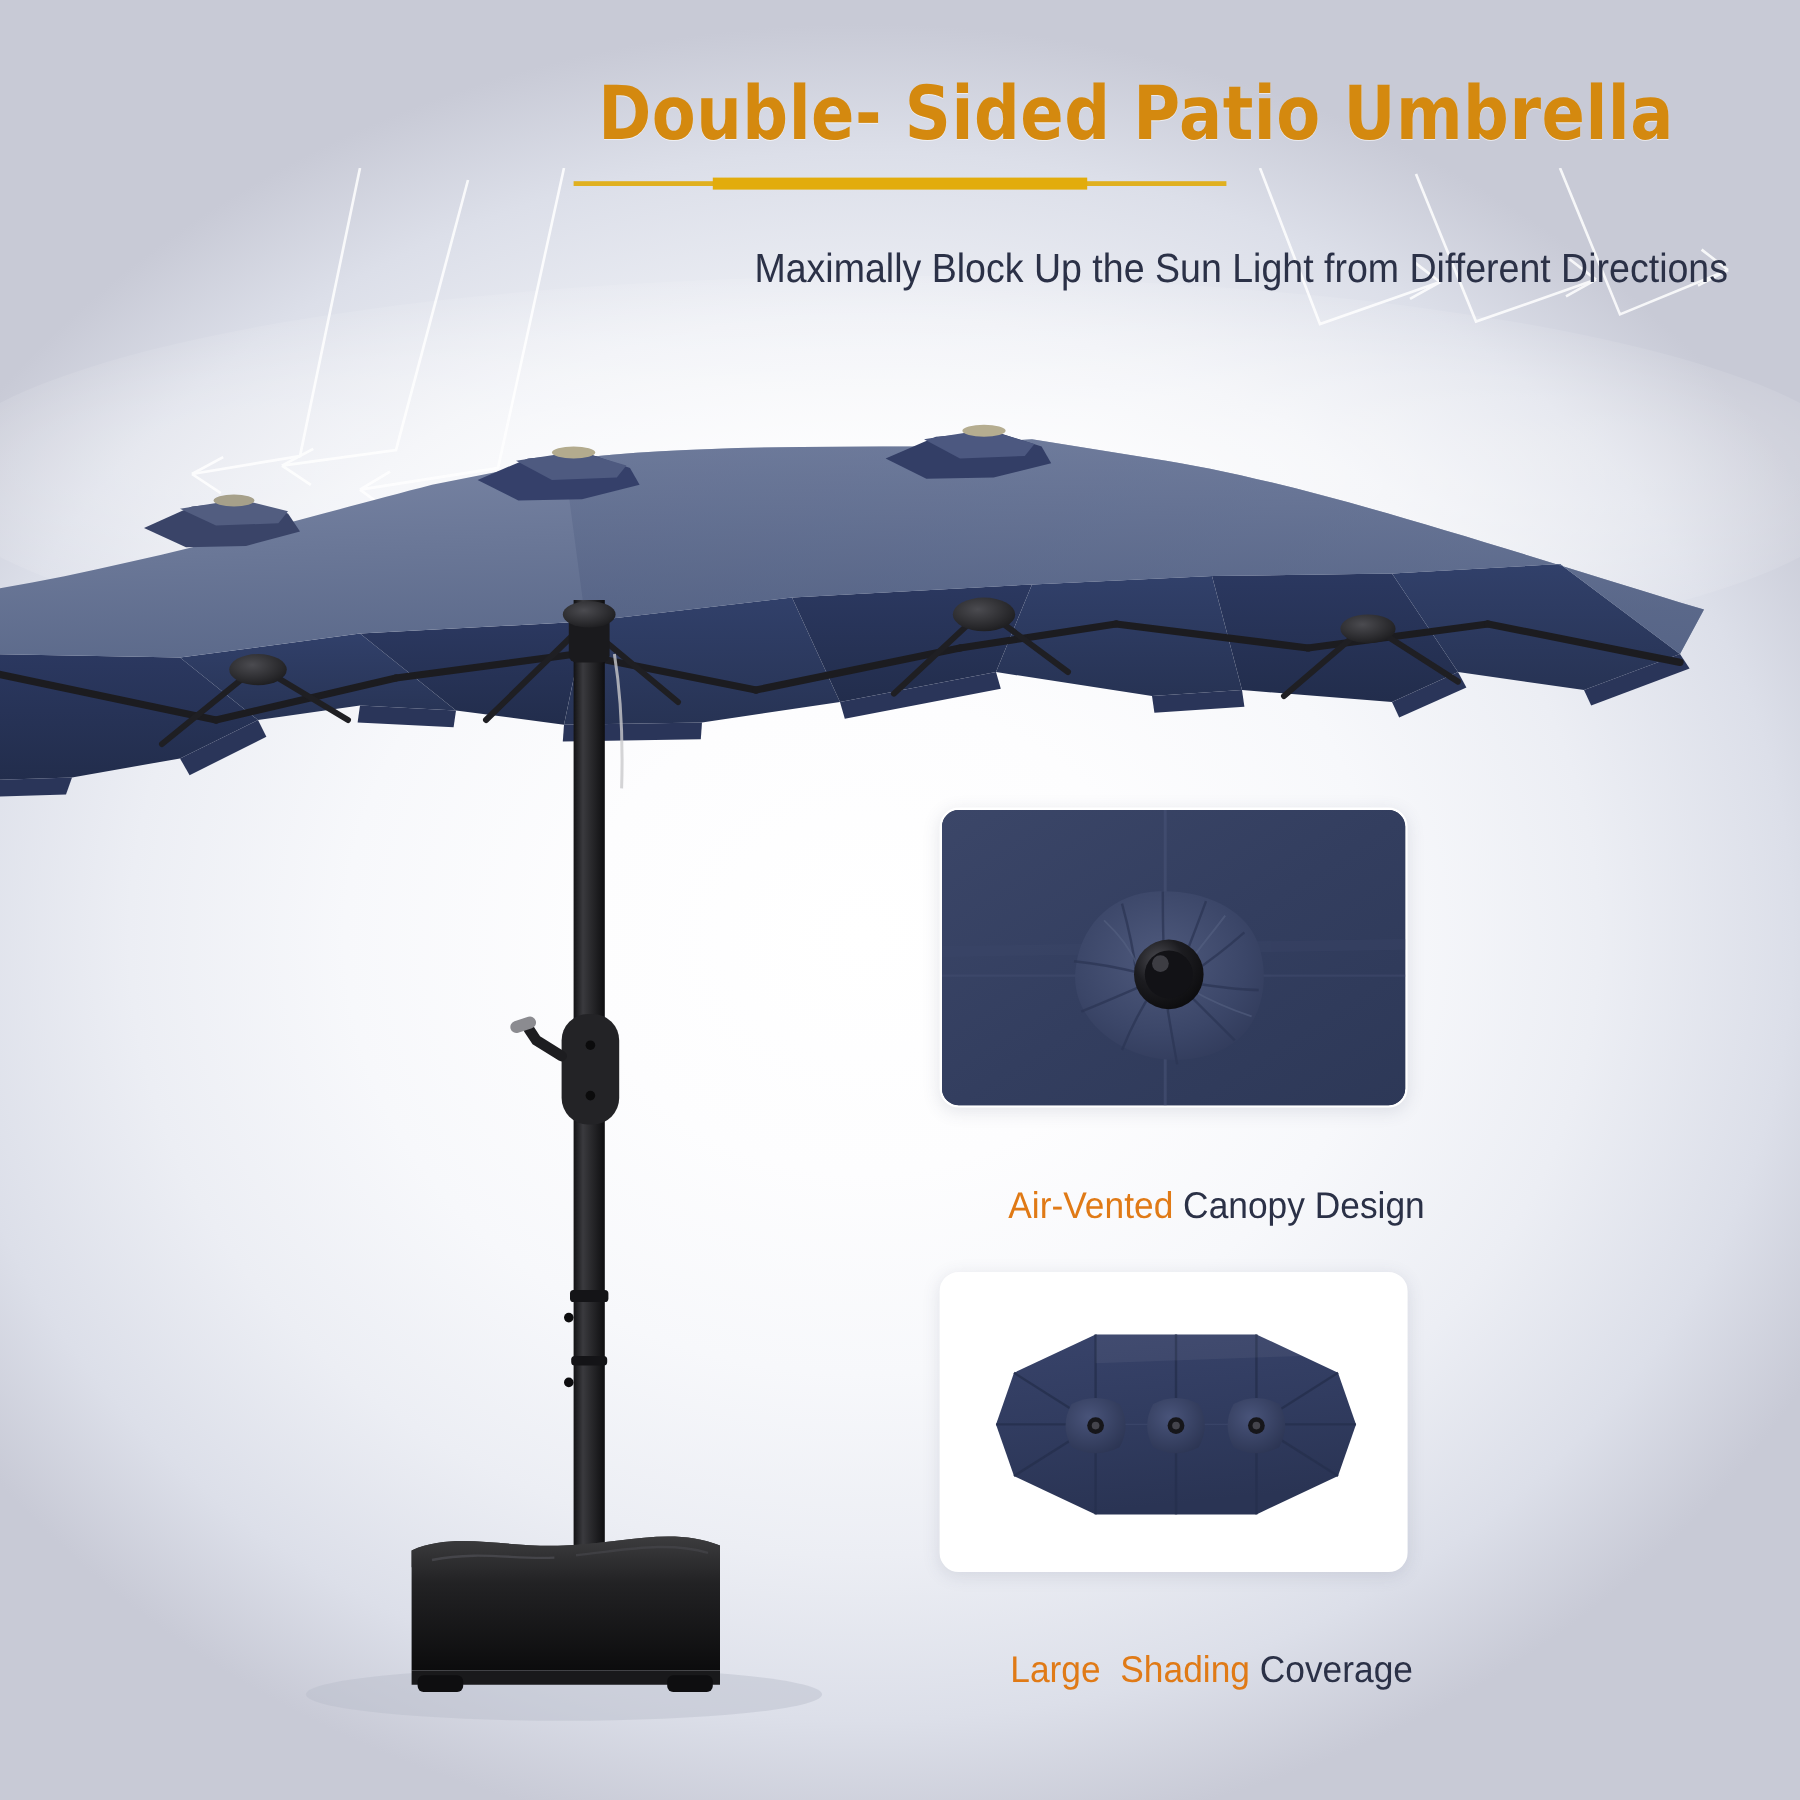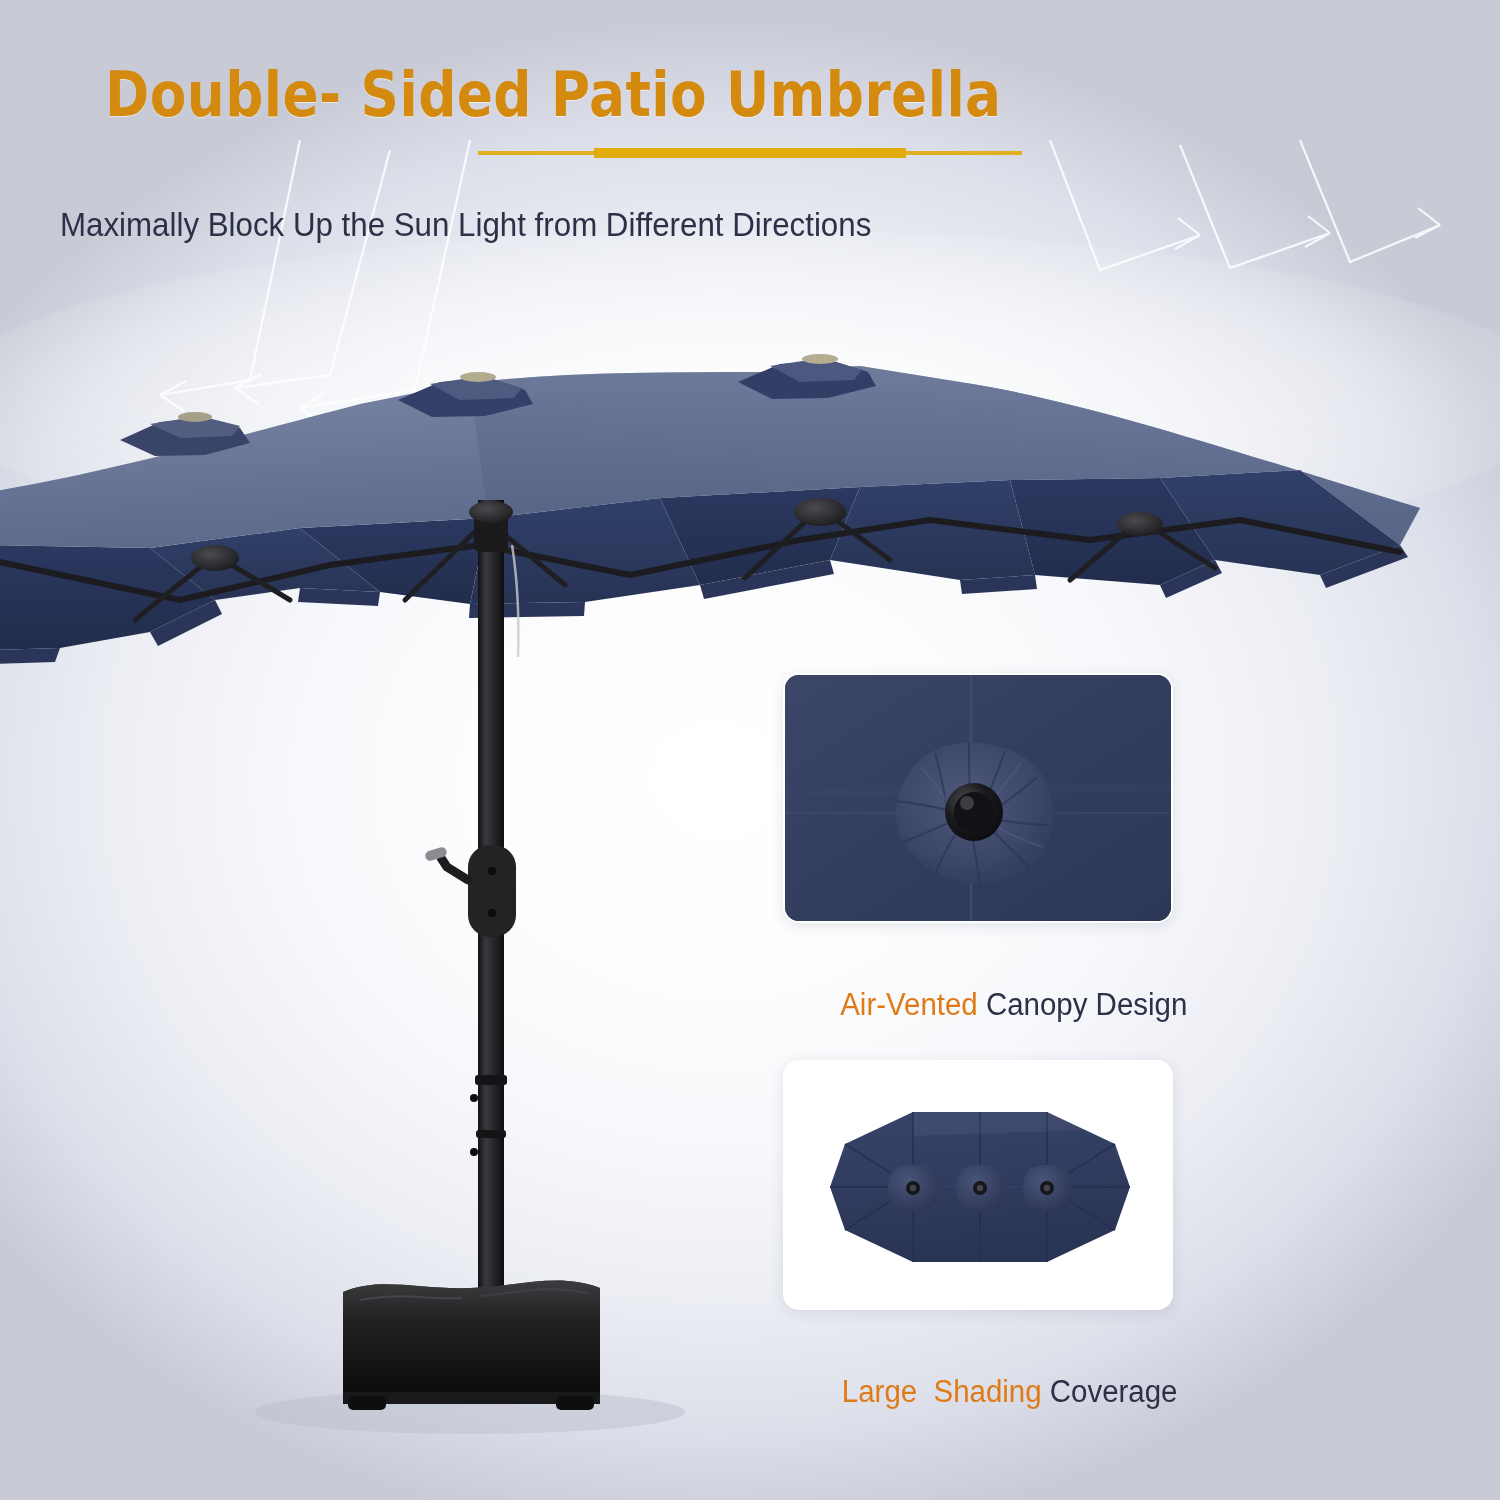--- a/index.html
+++ b/index.html
@@ -28,21 +28,21 @@
   #bg-glow {
     position:absolute;
     left:-60px; top:230px;
     width:1620px; height:340px;
     border-radius:50%;
     background:radial-gradient(ellipse at 50% 50%, rgba(255,255,255,.85) 0%, rgba(255,255,255,.30) 55%, rgba(255,255,255,0) 78%);
     pointer-events:none;
   }
 
   
-  #header { position:absolute; left:0; top:0; width:1500px; text-align:left; }
+  #header { position:absolute; left:0; top:0; width:1500px; text-align:right; }
 
   #title {
     font-family:"DejaVu Sans", sans-serif;
     font-weight:bold;
     font-size:62px;
     letter-spacing:.5px;
     color:#d4890f;
     transform:scaleX(.86);
     transform-origin:center top;
     margin-top:62px;

